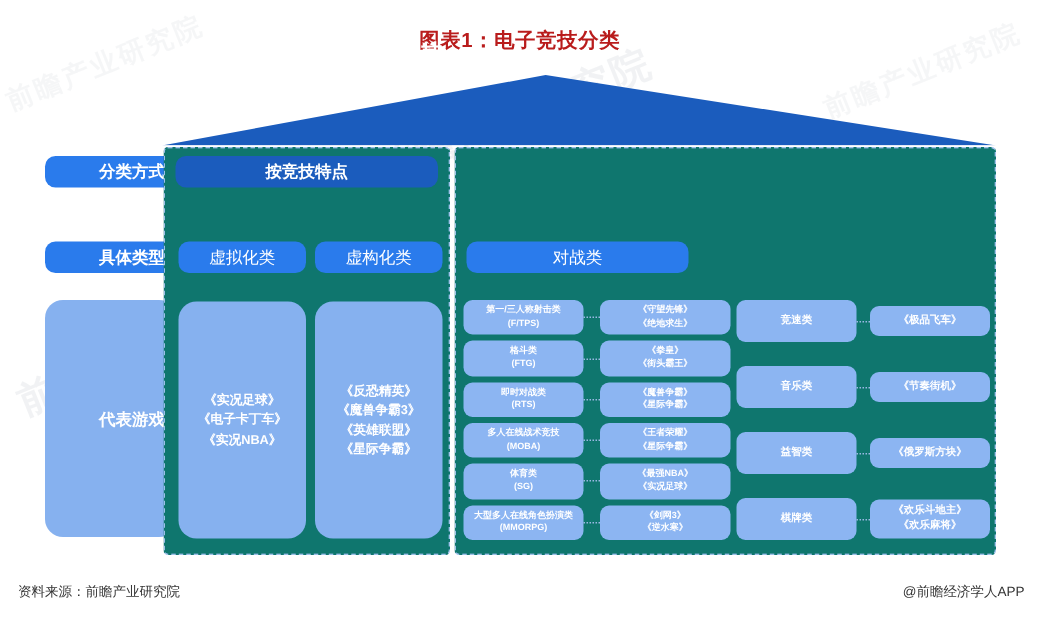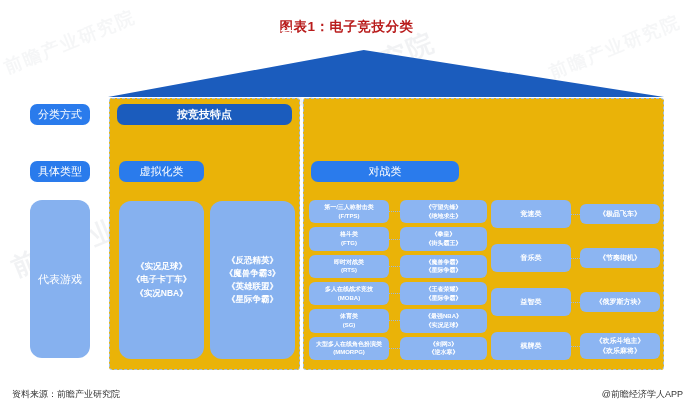--- a/index.html
+++ b/index.html
@@ -25,31 +25,32 @@
   .roof-label{
     position:absolute;left:0;top:26px;width:556px;text-align:center;
     font-size:14px;font-weight:bold;color:#fff;letter-spacing:1px;
     transform:translateX(-12px);
   }
 
   
   .rowlabel{
     position:absolute;left:30px;width:60px;
     background:#2a7bec;border-radius:7px;color:#fff;
-    font-size:11px;font-weight:normal;display:flex;align-items:center;
+    font-size:11px;font-weight:bold;display:flex;align-items:center;
     justify-content:center;
+    padding-left:28px;
   }
   #lab-0{top:104px;height:21px;}
   #lab-1{top:161px;height:21px;}
   #lab-2{top:200px;height:158px;border-radius:12px;background:#86b1ef;}
 
   
   .group{
     position:absolute;top:98px;height:272px;
-    background:#eab308;border:1px dashed #9dc0ea;border-radius:3px;
+    background:#0f766e;border:1px dashed #9dc0ea;border-radius:3px;
     box-sizing:border-box;
   }
   #group-0{left:109px;width:191px;}
   #group-1{left:303px;width:361px;}
 
   .group-header{
     position:absolute;top:5px;height:21px;background:#1b5cbd;
     border-radius:7px;color:#fff;font-size:11px;font-weight:bold;
     display:flex;align-items:center;justify-content:center;
   }
@@ -138,20 +139,21 @@
   <div class="roof-label">电子竞技</div>
 
   <div class="rowlabel" id="lab-0">分类方式</div>
   <div class="rowlabel" id="lab-1">具体类型</div>
   <div class="rowlabel" id="lab-2">代表游戏</div>
 
   <div class="group" id="group-0">
     <div class="group-header">按竞技特点</div>
 
     <div class="type-pill" id="g0-pill-0">虚拟化类</div>
+    <div class="type-pill" id="g0-pill-1">虚构化类</div>
 
     <div class="bigbox" id="g0-box-0">
       <div class="gline">《实况足球》</div>
       <div class="gline">《电子卡丁车》</div>
       <div class="gline">《实况NBA》</div>
     </div>
 
     <div class="bigbox" id="g0-box-1">
       <div class="gline">《反恐精英》</div>
       <div class="gline">《魔兽争霸3》</div>

